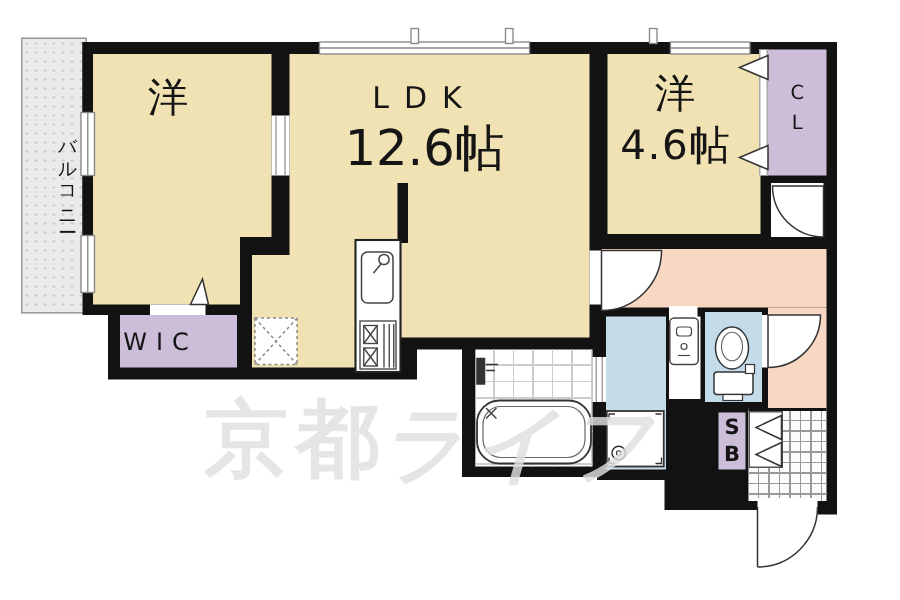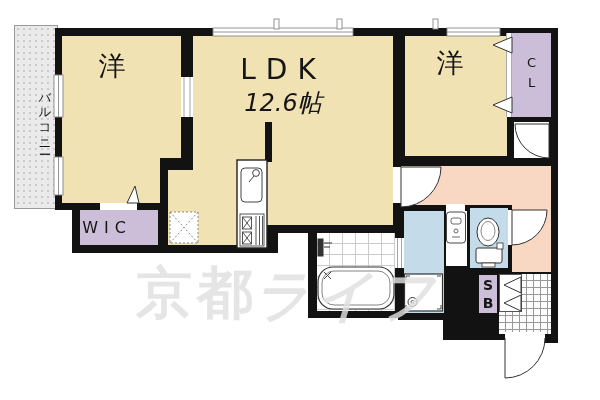--- a/index.html
+++ b/index.html
@@ -27,22 +27,22 @@
   .genkan{left:499px;top:272px;width:52px;height:60px;background:#fcfcfc;border-top:2px solid var(--wall);
     background-image:repeating-linear-gradient(to right, transparent 0 6px, var(--tile_line) 6px 7px),
                      repeating-linear-gradient(to bottom, transparent 0 6px, var(--tile_line) 6px 7px);}
   .shoebox{left:499px;top:274px;width:23px;height:38px;background:#fff;border:1px solid #555;box-sizing:border-box;}
   .cl-doorstrip{left:506px;top:33px;width:6px;height:84px;background:#fff;
     border-left:1px solid #aaa;border-right:1px solid #aaa;box-sizing:border-box;}
   svg.overlay{position:absolute;left:0;top:0;z-index:30;}
   .lbl{position:absolute;text-align:center;z-index:40;line-height:1.3;}
   .lbl span{display:block;}
   .lbl-room{font-size:27px;letter-spacing:1px;}
-  .lbl-ldk-line1{letter-spacing:10px;font-size:28px;}
-  .lbl-ldk-line2{font-size:24px;font-style:italic;}
+  .lbl-ldk-line1{letter-spacing:10px;font-size:20px;}
+  .lbl-ldk-line2{font-size:33px;}
   .lbl-wic{font-size:16px;letter-spacing:6px;}
   .lbl-vert-small{font-size:13px;line-height:1.55;}
   .lbl-sb{font-size:14px;line-height:1.25;font-weight:bold;}
   .lbl-balcony{left:17px;top:56px;width:36px;height:120px;writing-mode:vertical-rl;
     text-orientation:upright;font-size:12.5px;letter-spacing:2px;z-index:40;text-align:center;}
   .watermark{position:absolute;left:136px;top:256px;z-index:90;font-size:56px;font-weight:bold;
     letter-spacing:5px;color:var(--watermark);opacity:0.82;white-space:nowrap;pointer-events:none;}
   .watermark .wm2{display:inline-block;transform:skewX(-16deg) translateY(3px);}
 </style>
 </head>
@@ -207,20 +207,21 @@
   <span>洋</span>
 </div>
 
 <div class="lbl" style="left:208px;top:52px;width:150px;">
   <span class="lbl-ldk-line1">LDK</span>
   <span class="lbl-ldk-line2">12.6帖</span>
 </div>
 
 <div class="lbl lbl-room" style="left:398px;top:45px;width:105px;">
   <span>洋</span>
+  <span>4.6帖</span>
 </div>
 
 <div class="lbl lbl-wic" style="left:68px;top:218px;width:78px;">WIC</div>
 
 <div class="lbl lbl-vert-small" style="left:512px;top:53px;width:39px;">
   <span>C</span>
   <span>L</span>
 </div>
 
 <div class="lbl lbl-sb" style="left:478px;top:277px;width:20px;">

